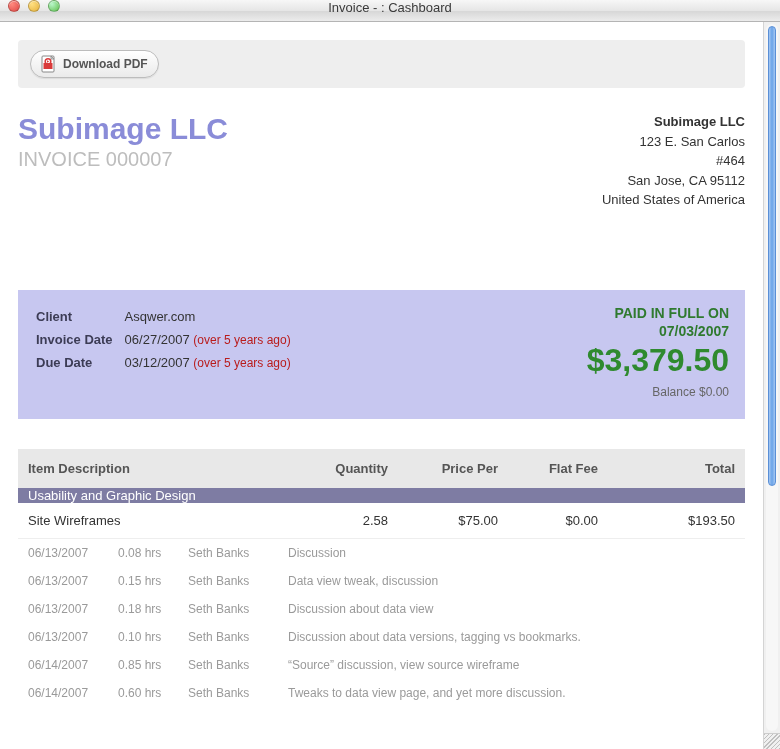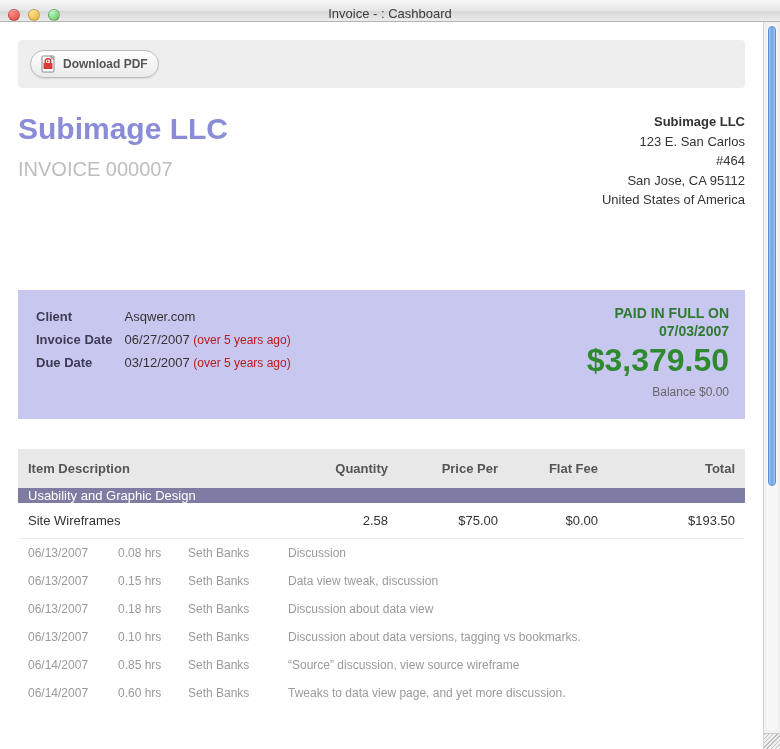--- a/index.html
+++ b/index.html
@@ -11,21 +11,21 @@
     overflow: hidden;
     font-size: 13px;
     color: #333;
   }
   
   .titlebar {
     height: 22px;
     background: linear-gradient(to bottom, #f7f7f7 0%, #e6e6e6 50%, #d6d6d6 51%, #ececec 100%);
     border-bottom: 1px solid #b4b4b4;
     display: flex;
-    align-items: flex-end;
+    align-items: flex-start;
     position: relative;
   }
   .traffic-lights {
     display: flex;
     gap: 8px;
     padding-left: 8px;
   }
   .tl {
     width: 12px; height: 12px;
     border-radius: 50%;
@@ -113,21 +113,21 @@
     margin-bottom: 80px;
   }
   .company-left .company-name {
     font-size: 30px;
     font-weight: bold;
     color: #8a8cd8;
   }
   .company-left .invoice-no {
     font-size: 20px;
     color: #bdbdbd;
-    margin-top: 12px;
+    margin-top: 2px;
   }
   .company-right {
     text-align: right;
     font-size: 13px;
     color: #333;
     line-height: 1.5;
   }
   .company-right .biz-name { font-weight: bold; }
   
   .meta-panel {

